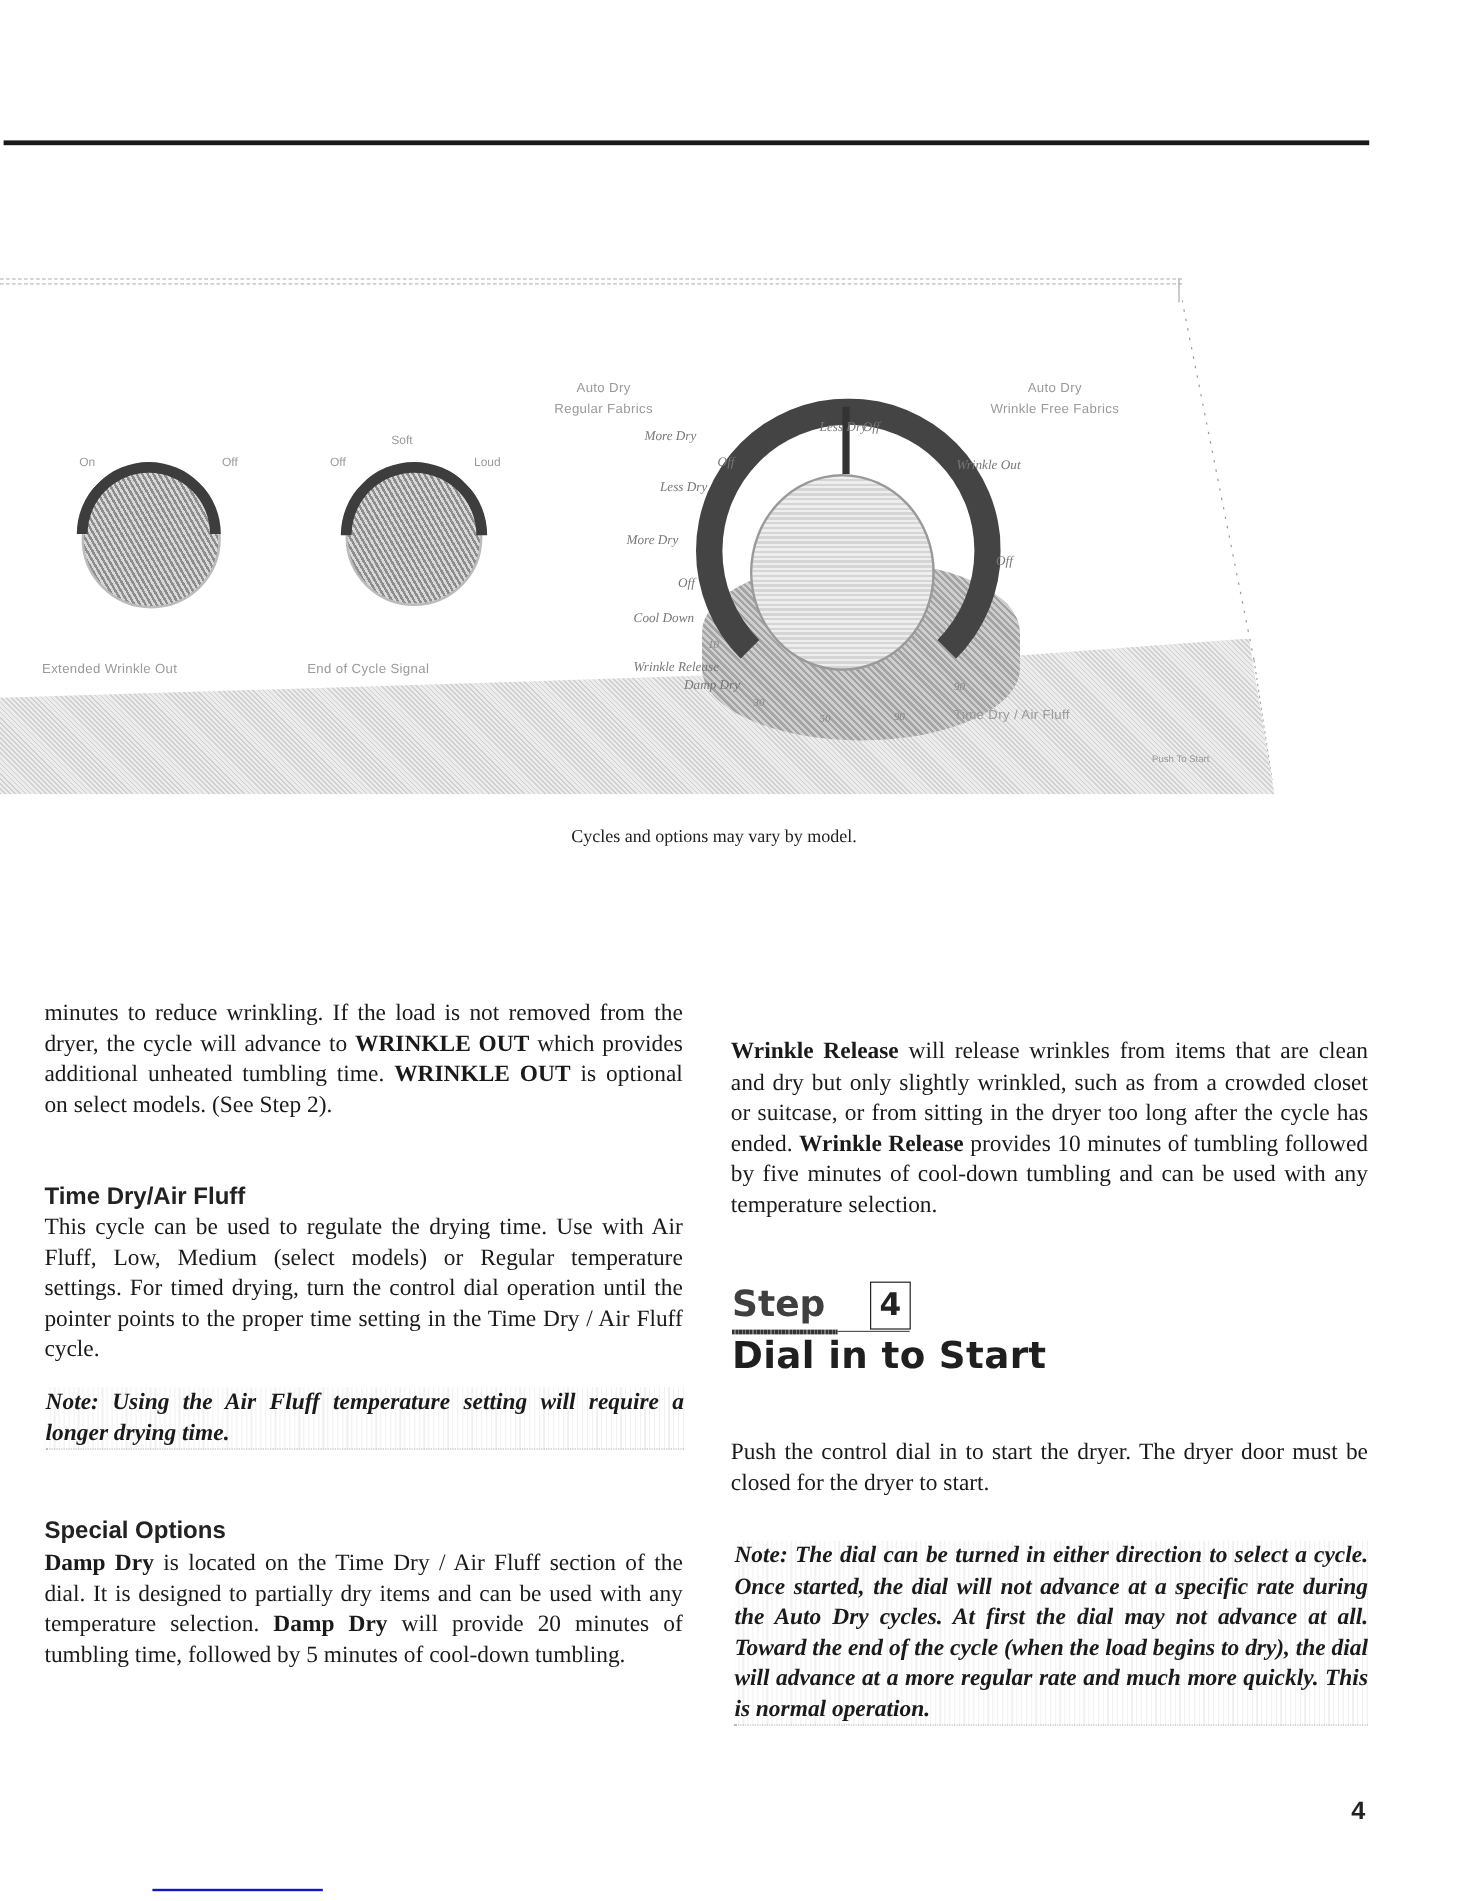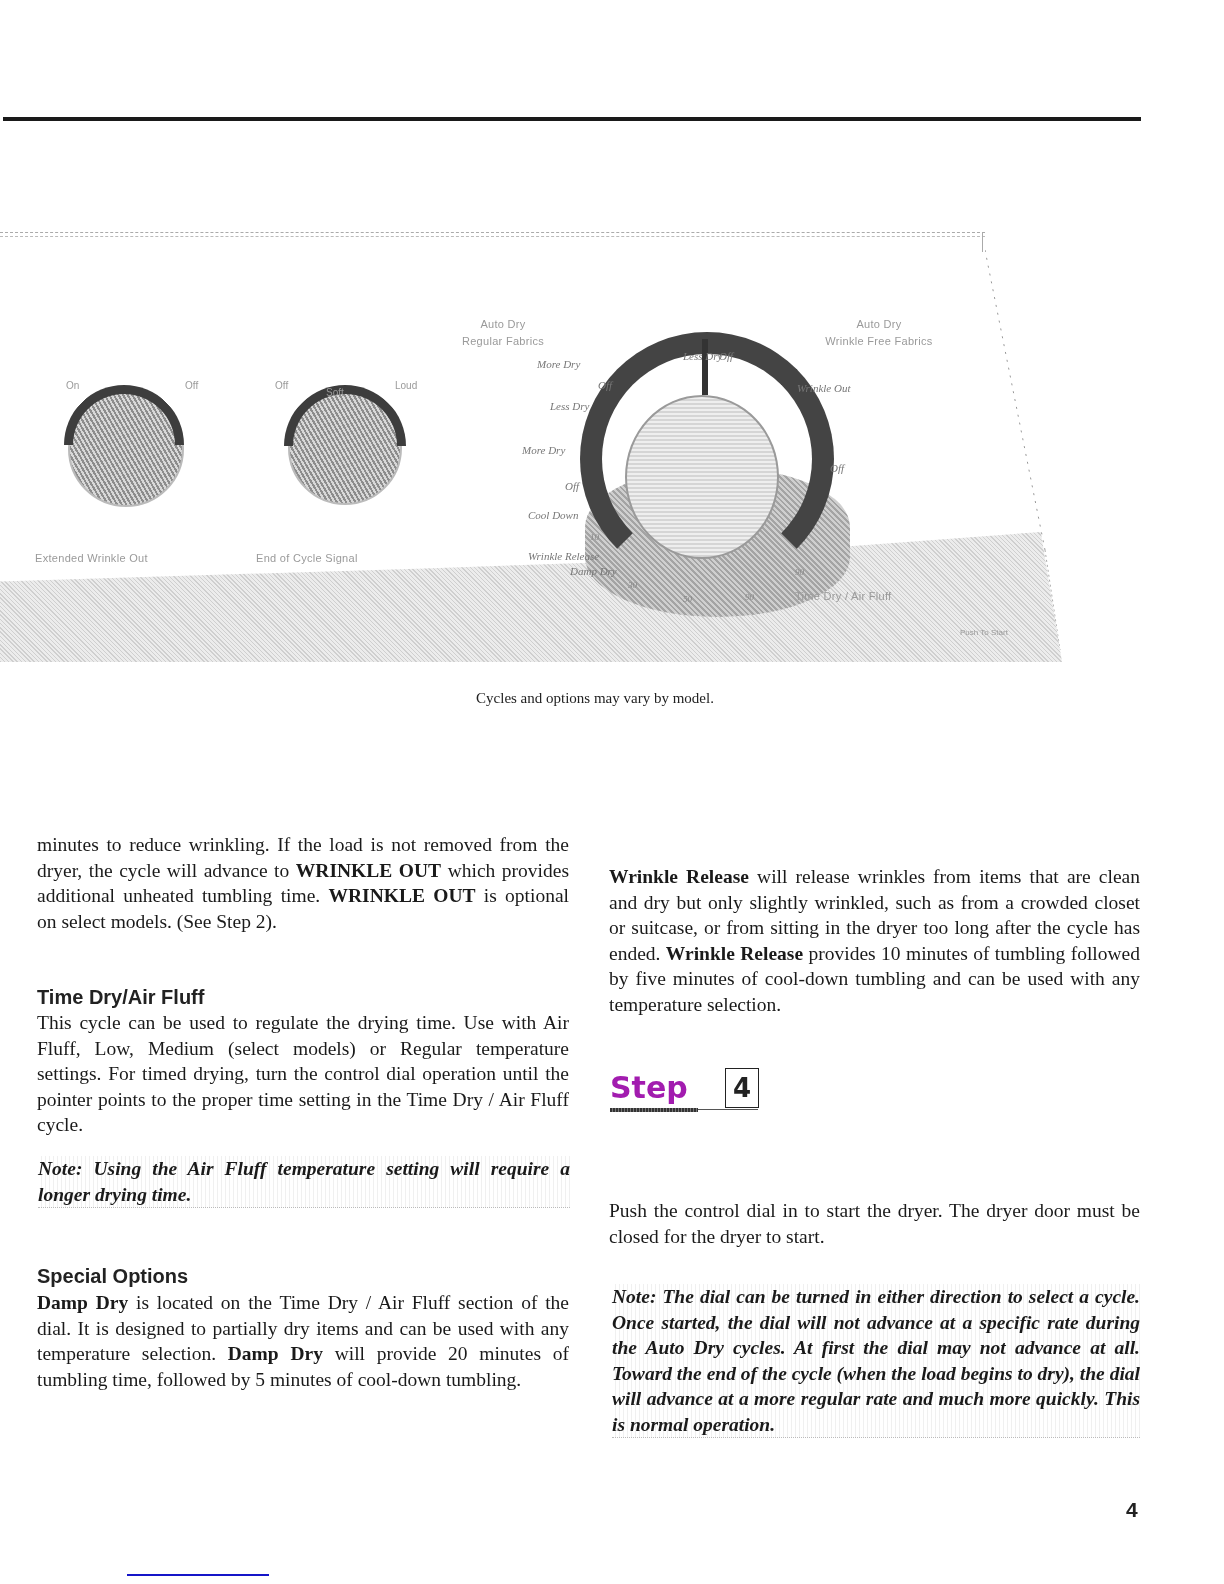--- a/index.html
+++ b/index.html
@@ -49,21 +49,21 @@
   .col b { font-weight: bold; }
   .subhead { font-family: "Liberation Sans", sans-serif; font-weight: bold; font-size: 20px; color: #222; line-height: 24px; }
   .note {
     font-family: "Liberation Serif", serif; font-style: italic; font-weight: bold; font-size: 19.5px; line-height: 25.5px; color: #1a1a1a;
     background-image: repeating-linear-gradient(90deg, transparent 0 3px, rgba(0,0,0,0.06) 3px 4px);
     border-bottom: 1px dotted #bbb;
   }
   .note-left { left: 38px; top: 1156px; width: 532px; text-align: justify; }
   .note-right { left: 612px; top: 1284px; width: 528px; text-align: justify; }
 
-  .step-word { font-family: "DejaVu Sans", sans-serif; font-weight: bold; font-size: 30px; color: #a21caf; }
+  .step-word { font-family: "DejaVu Sans", sans-serif; font-weight: bold; font-size: 30px; color: #404040; }
   .step-box { border: 1.5px solid #222; font-family: "DejaVu Sans", sans-serif; font-weight: bold; font-size: 26px; text-align: center; line-height: 38px; color: #222; }
   .step-underline { background: repeating-linear-gradient(90deg, #333 0 2px, #777 2px 3px); }
   .step-title { font-family: "DejaVu Sans", sans-serif; font-weight: bold; font-size: 31px; line-height: 40px; color: #1f1f1f; letter-spacing: 0.3px; }
 
   .page-number { font-family: "Liberation Sans", sans-serif; font-weight: bold; font-size: 21px; color: #222; }
   .blue-line { left: 127px; top: 1574px; width: 142px; height: 2px; background: #1515c8; }
 </style>
 </head>
 <body>
 
@@ -84,21 +84,21 @@
   </div>
   <span class="abs dial-small-label" style="left:66px; top:148px;">On</span>
   <span class="abs dial-small-label" style="left:185px; top:148px;">Off</span>
   <span class="abs panel-label" style="left:35px; top:320px;">Extended Wrinkle Out</span>
 
   <div class="abs" style="left:280px; top:145px; width:135px; height:135px;">
     <div class="abs knob" style="left:8px; top:14px; width:110px; height:110px;"></div>
     <div class="abs knob-arc" style="left:4px; top:8px; width:104px; height:104px; transform: rotate(-45deg);"></div>
   </div>
   <span class="abs dial-small-label" style="left:275px; top:148px;">Off</span>
-  <span class="abs dial-small-label" style="left:326px; top:130px;margin-top:25px;">Soft</span>
+  <span class="abs dial-small-label" style="left:326px; top:130px;">Soft</span>
   <span class="abs dial-small-label" style="left:395px; top:148px;">Loud</span>
   <span class="abs panel-label" style="left:256px; top:320px;">End of Cycle Signal</span>
 
   <div class="abs panel-label center" style="left:428px; top:84px; width:150px;">
     <div>Auto Dry</div>
     <div>Regular Fabrics</div>
   </div>
   <div class="abs panel-label center" style="left:784px; top:84px; width:190px;">
     <div>Auto Dry</div>
     <div>Wrinkle Free Fabrics</div>
@@ -152,20 +152,21 @@
   <b>Wrinkle Release</b><span> will release wrinkles from items that are clean and dry but only slightly wrinkled, such as from a crowded closet or suitcase, or from sitting in the dryer too long after the cycle has ended. </span><b>Wrinkle Release</b><span> provides 10 minutes of tumbling followed by five minutes of cool-down tumbling and can be used with any temperature selection.</span>
 </div>
 
 <div class="abs" style="left:610px; top:1068px; width:160px; height:46px;">
   <span class="abs step-word" style="left:0; top:2px;">Step</span>
   <div class="abs step-box" style="left:115px; top:0; width:32px; height:38px;">4</div>
   <div class="abs step-underline" style="left:0; top:40px; width:88px; height:4px;"></div>
   <div class="abs" style="left:88px; top:41px; width:60px; height:1px; background:#555;"></div>
 </div>
 <div class="abs step-title" style="left:610px; top:1110px;">
+  <div>Dial in to Start</div>
 </div>
 
 <div class="abs col col-right" style="top:1198px;">Push the control dial in to start the dryer. The dryer door must be closed for the dryer to start.</div>
 
 <div class="abs note note-right">Note: The dial can be turned in either direction to select a cycle. Once started, the dial will not advance at a specific rate during the Auto Dry cycles. At first the dial may not advance at all. Toward the end of the cycle (when the load begins to dry), the dial will advance at a more regular rate and much more quickly. This is normal operation.</div>
 
 <div class="abs page-number" style="left:1126px; top:1498px;">4</div>
 
 <div class="abs blue-line"></div>
 

